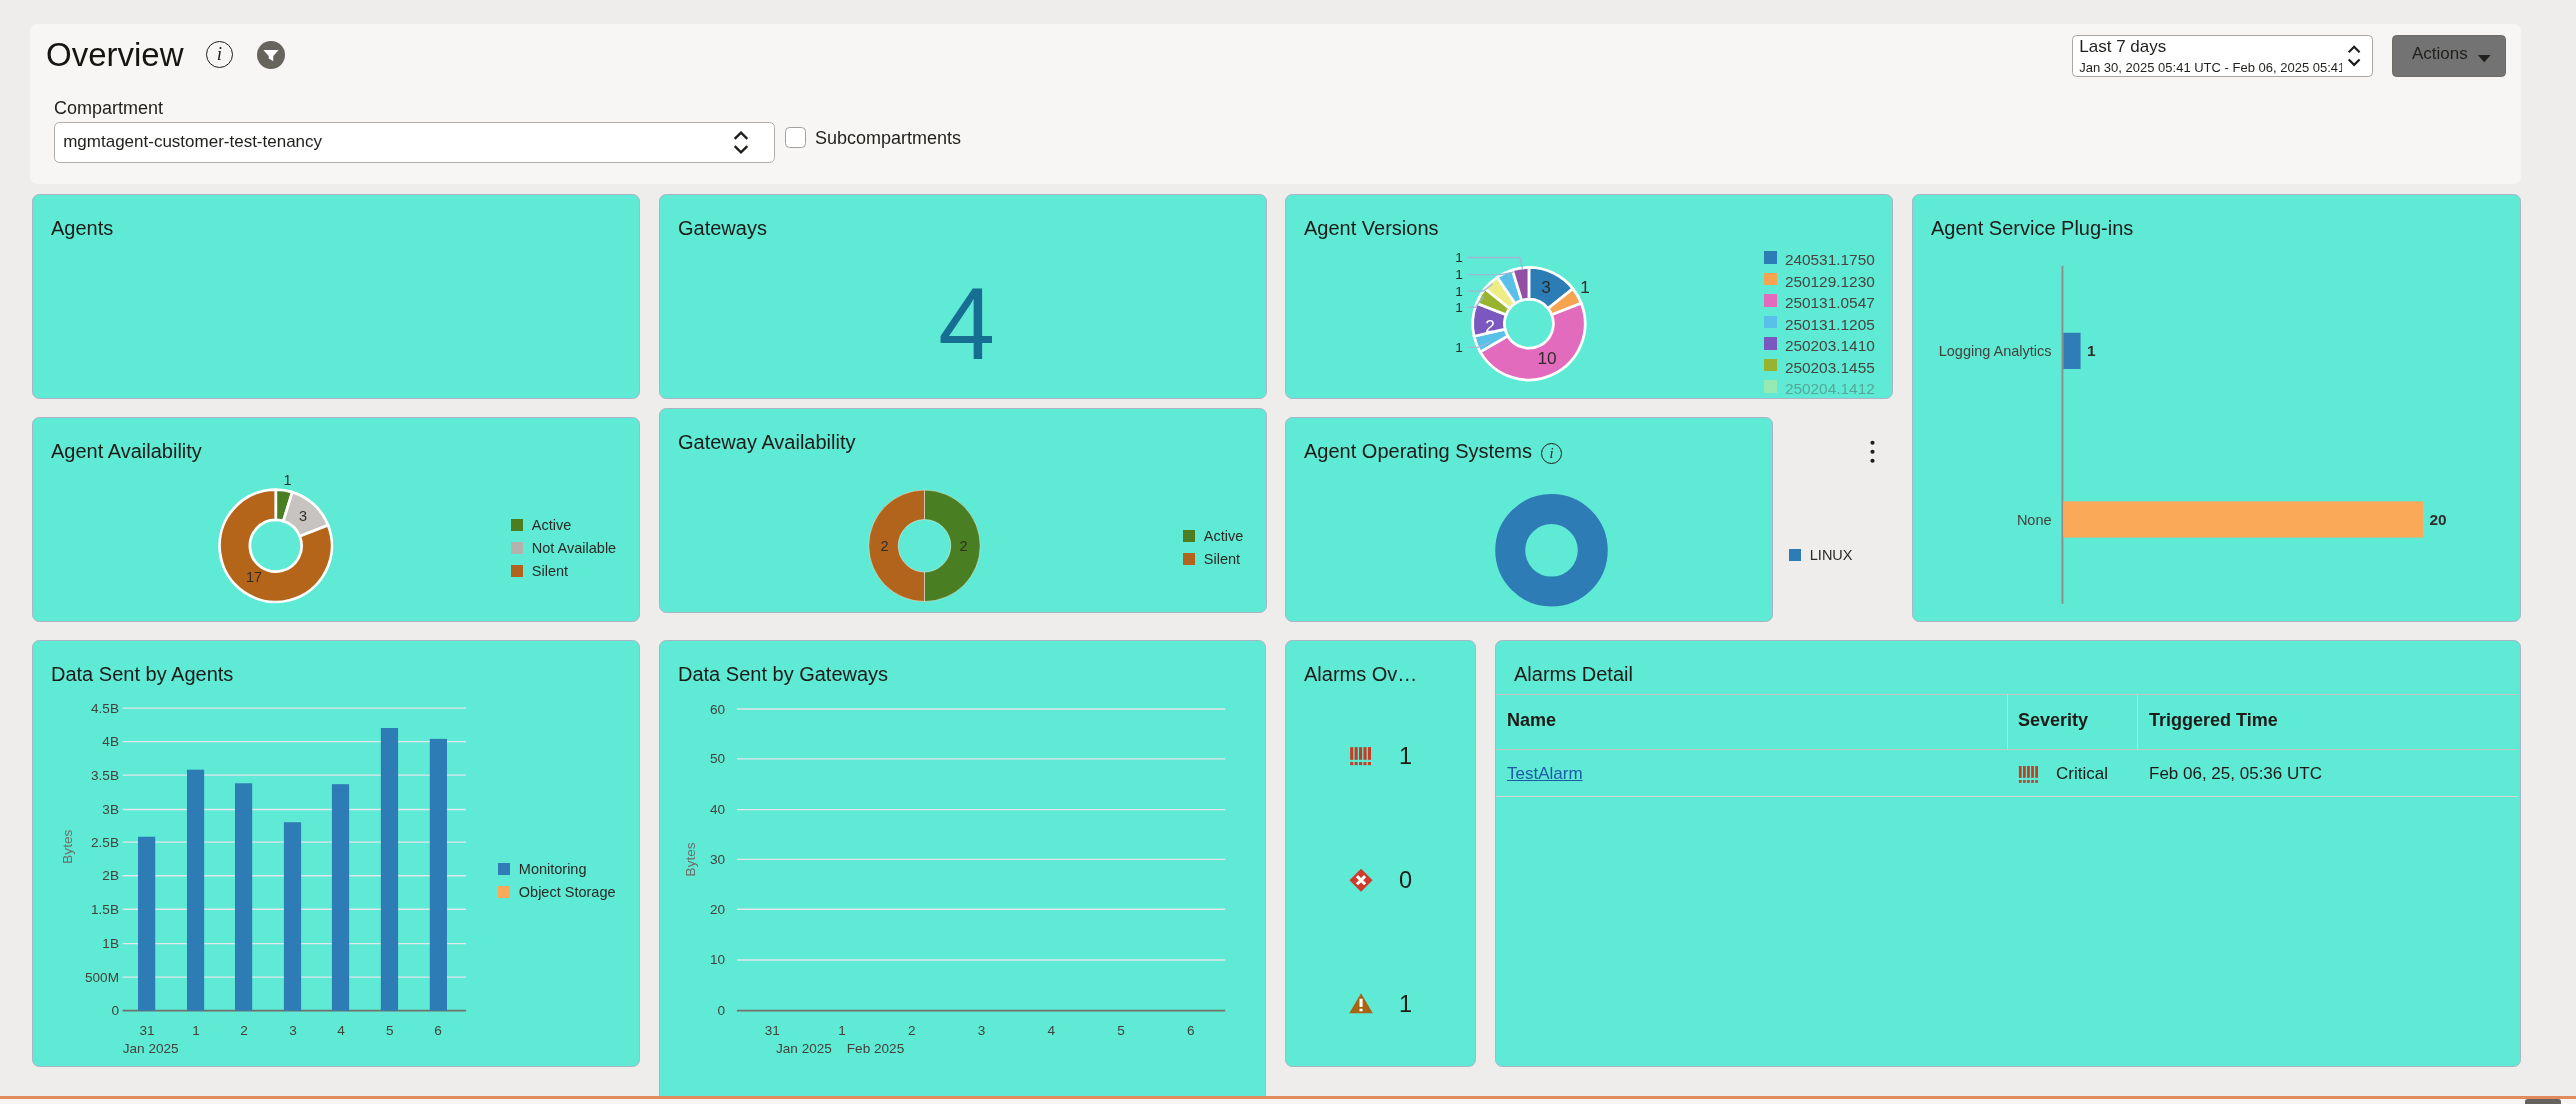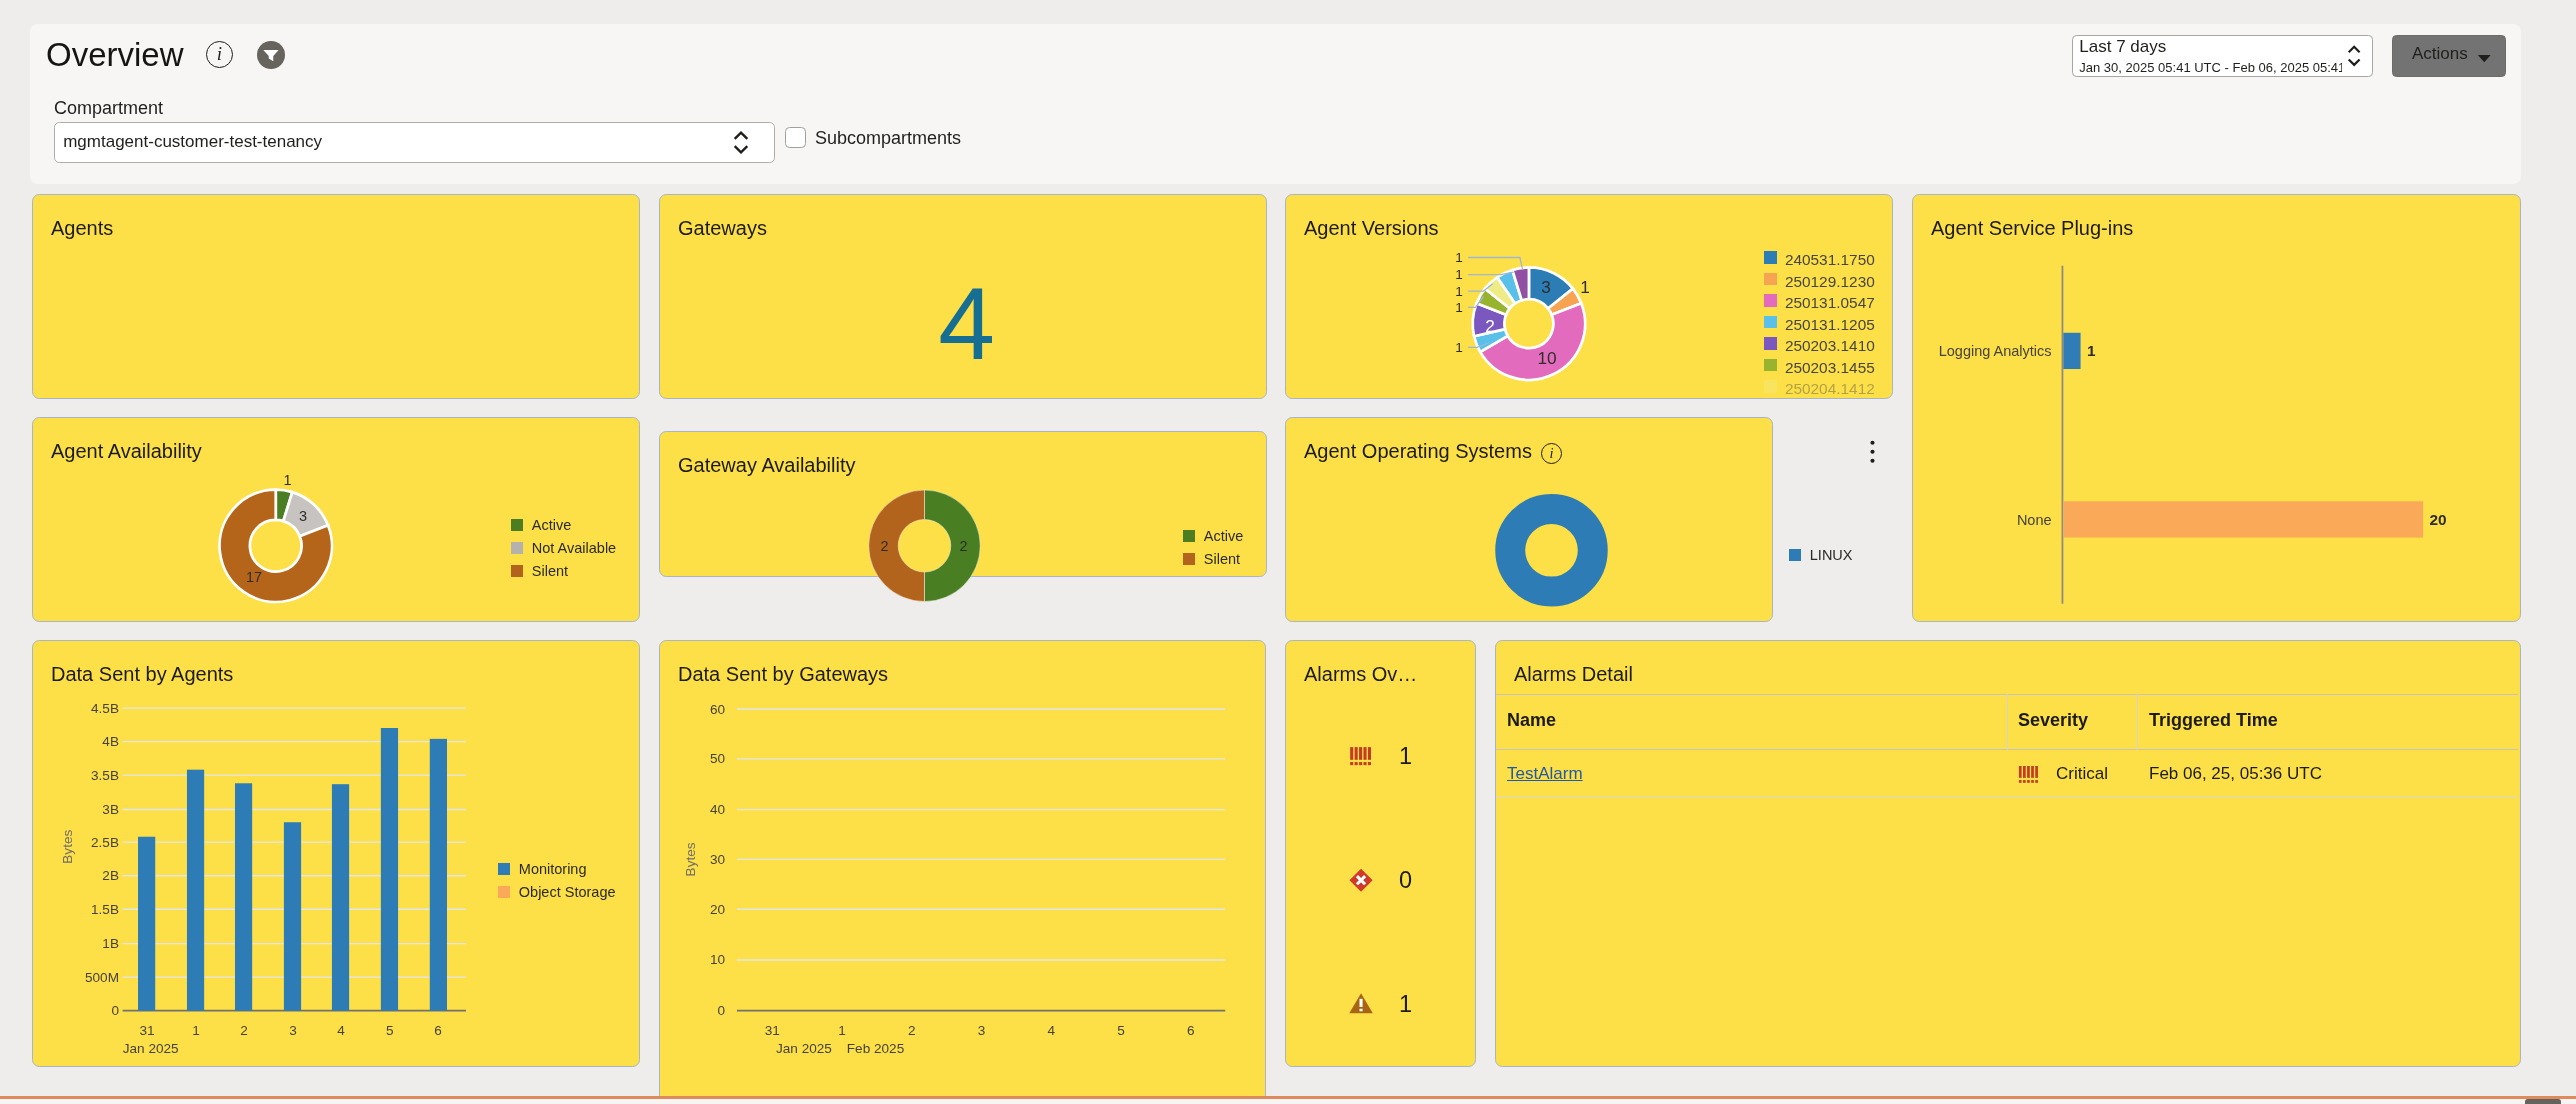--- a/index.html
+++ b/index.html
@@ -1,17 +1,17 @@
 <!DOCTYPE html>
 <html style="font-size:14.5px"><head><meta charset="utf-8"><style>
 *{margin:0;padding:0;box-sizing:border-box}
 html,body{width:2576px;height:1104px;overflow:hidden}
 body{font-family:"Liberation Sans",sans-serif;background:#efedeb;position:relative;color:#1c1b18}
 .abs{position:absolute}
-.card{position:absolute;background:#fde047;border:1.8px solid #a9b5c5;border-radius:7.3px}
+.card{position:absolute;background:#5eead4;border:1.8px solid #a9b5c5;border-radius:7.3px}
 .ctitle{position:absolute;left:18px;top:22px;font-size:20px;color:#1c1b18}
 .bignum{position:absolute;left:0;right:0;top:71px;text-align:center;font-size:102px;letter-spacing:-7.3px;color:#176e93}
 svg{position:absolute;left:0;top:0}
 .lgd{position:absolute;font-size:14.5px;color:#2b2a27}
 .lgd .row{display:flex;align-items:center;height:22.7px}
 .lgd .sw{width:11.8px;height:11.8px;margin-right:9px;flex:none}
 .vlgd{position:absolute;font-size:15.4px;color:#474540}
 .vlgd .row{display:flex;align-items:flex-start;height:21.5px}
 .vlgd .sw{width:12.7px;height:12.7px;margin-right:8.2px;flex:none}
 </style></head><body>
@@ -132,21 +132,21 @@
       <text x="280" y="642" text-anchor="middle">17</text>
     </g>
   </g>
 </svg>
 <div class="lgd" style="left:511px;top:514px">
   <div class="row"><span class="sw" style="background:#4c7d21"></span>Active</div>
   <div class="row"><span class="sw" style="background:#b5b1ad"></span>Not Available</div>
   <div class="row"><span class="sw" style="background:#b2641c"></span>Silent</div>
 </div>
 
-<div class="card" style="left:659px;top:431px;width:608px;height:146px">
+<div class="card" style="left:659px;top:408px;width:608px;height:205px">
   <div class="ctitle">Gateway Availability</div>
 </div>
 <svg width="608" height="205" viewBox="0 0 671 226" style="left:659px;top:417px">
   <g transform="translate(-727,-460)">
     <path d="M1020.00,540.50 A61.5,61.5 0 0 1 1020.00,663.50 L1020.00,631.00 A29,29 0 0 0 1020.00,573.00 Z" fill="#4a7e23" stroke="#ffffff" stroke-width="0.5"></path>
       <path d="M1020.00,663.50 A61.5,61.5 0 0 1 1020.00,540.50 L1020.00,573.00 A29,29 0 0 0 1020.00,631.00 Z" fill="#b2641c" stroke="#ffffff" stroke-width="0.5"></path>
     <g font-size="16" fill="#2e2d2a">
       <text x="976" y="608" text-anchor="middle">2</text>
       <text x="1063" y="608" text-anchor="middle">2</text>
     </g>

